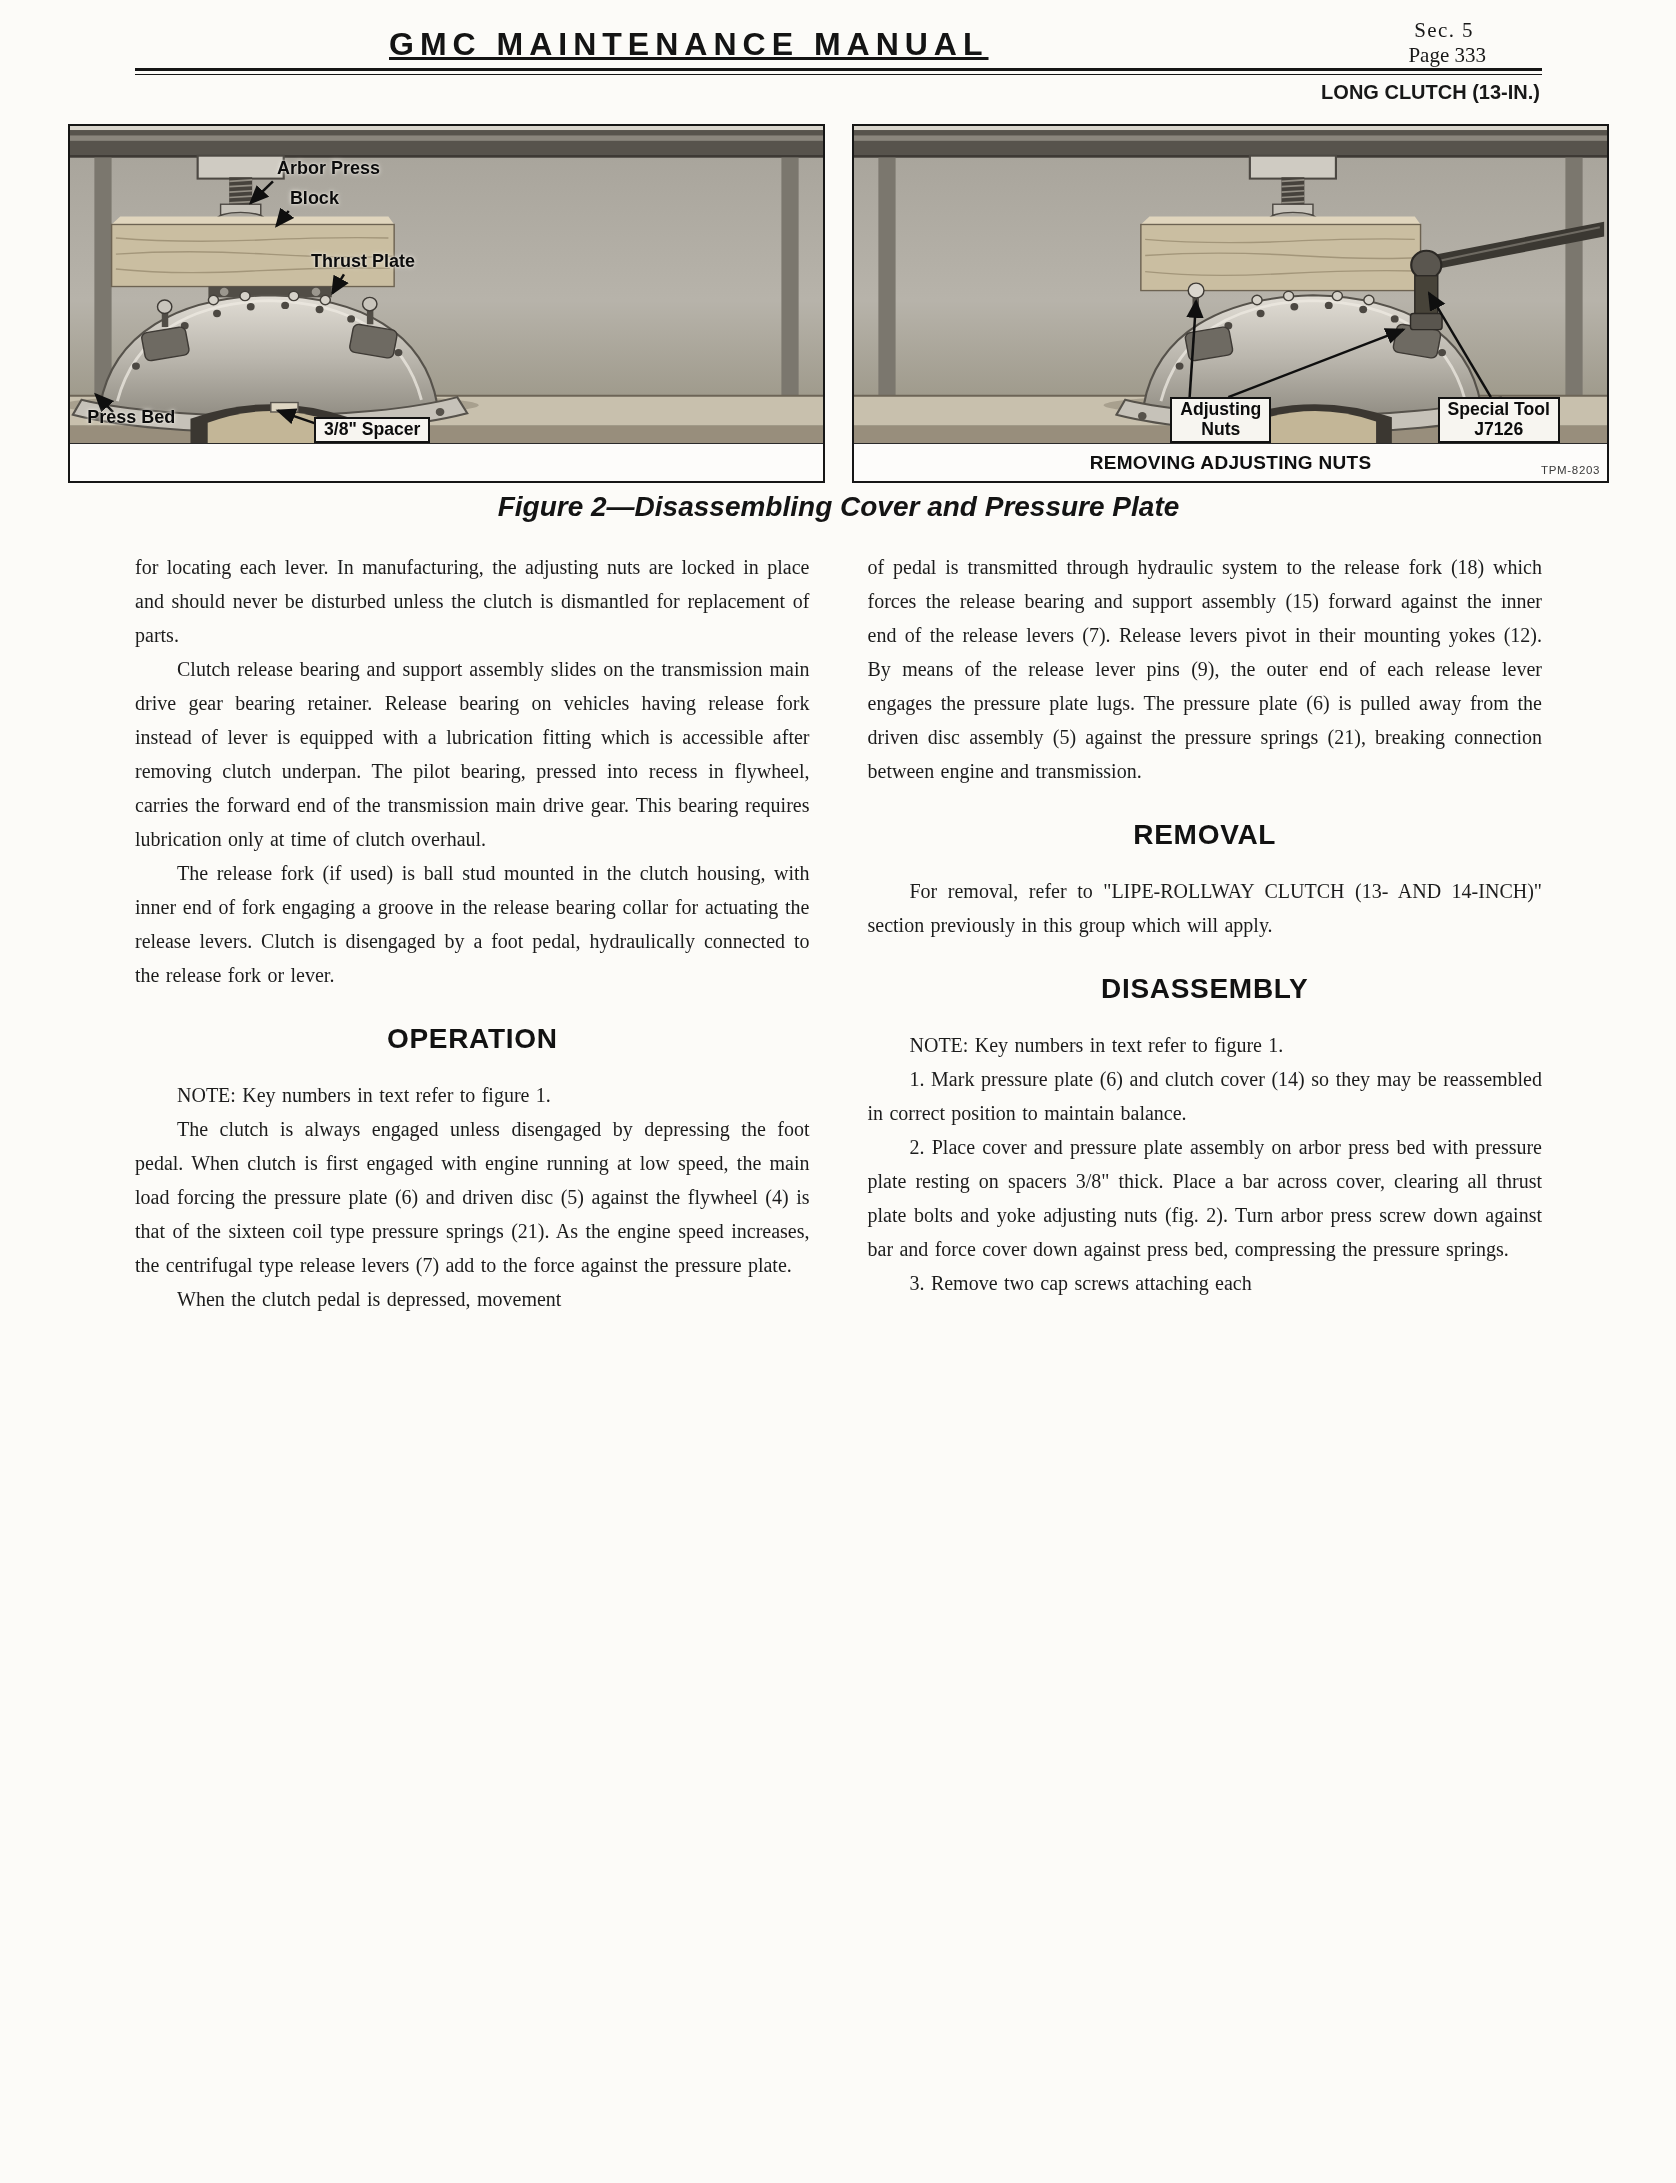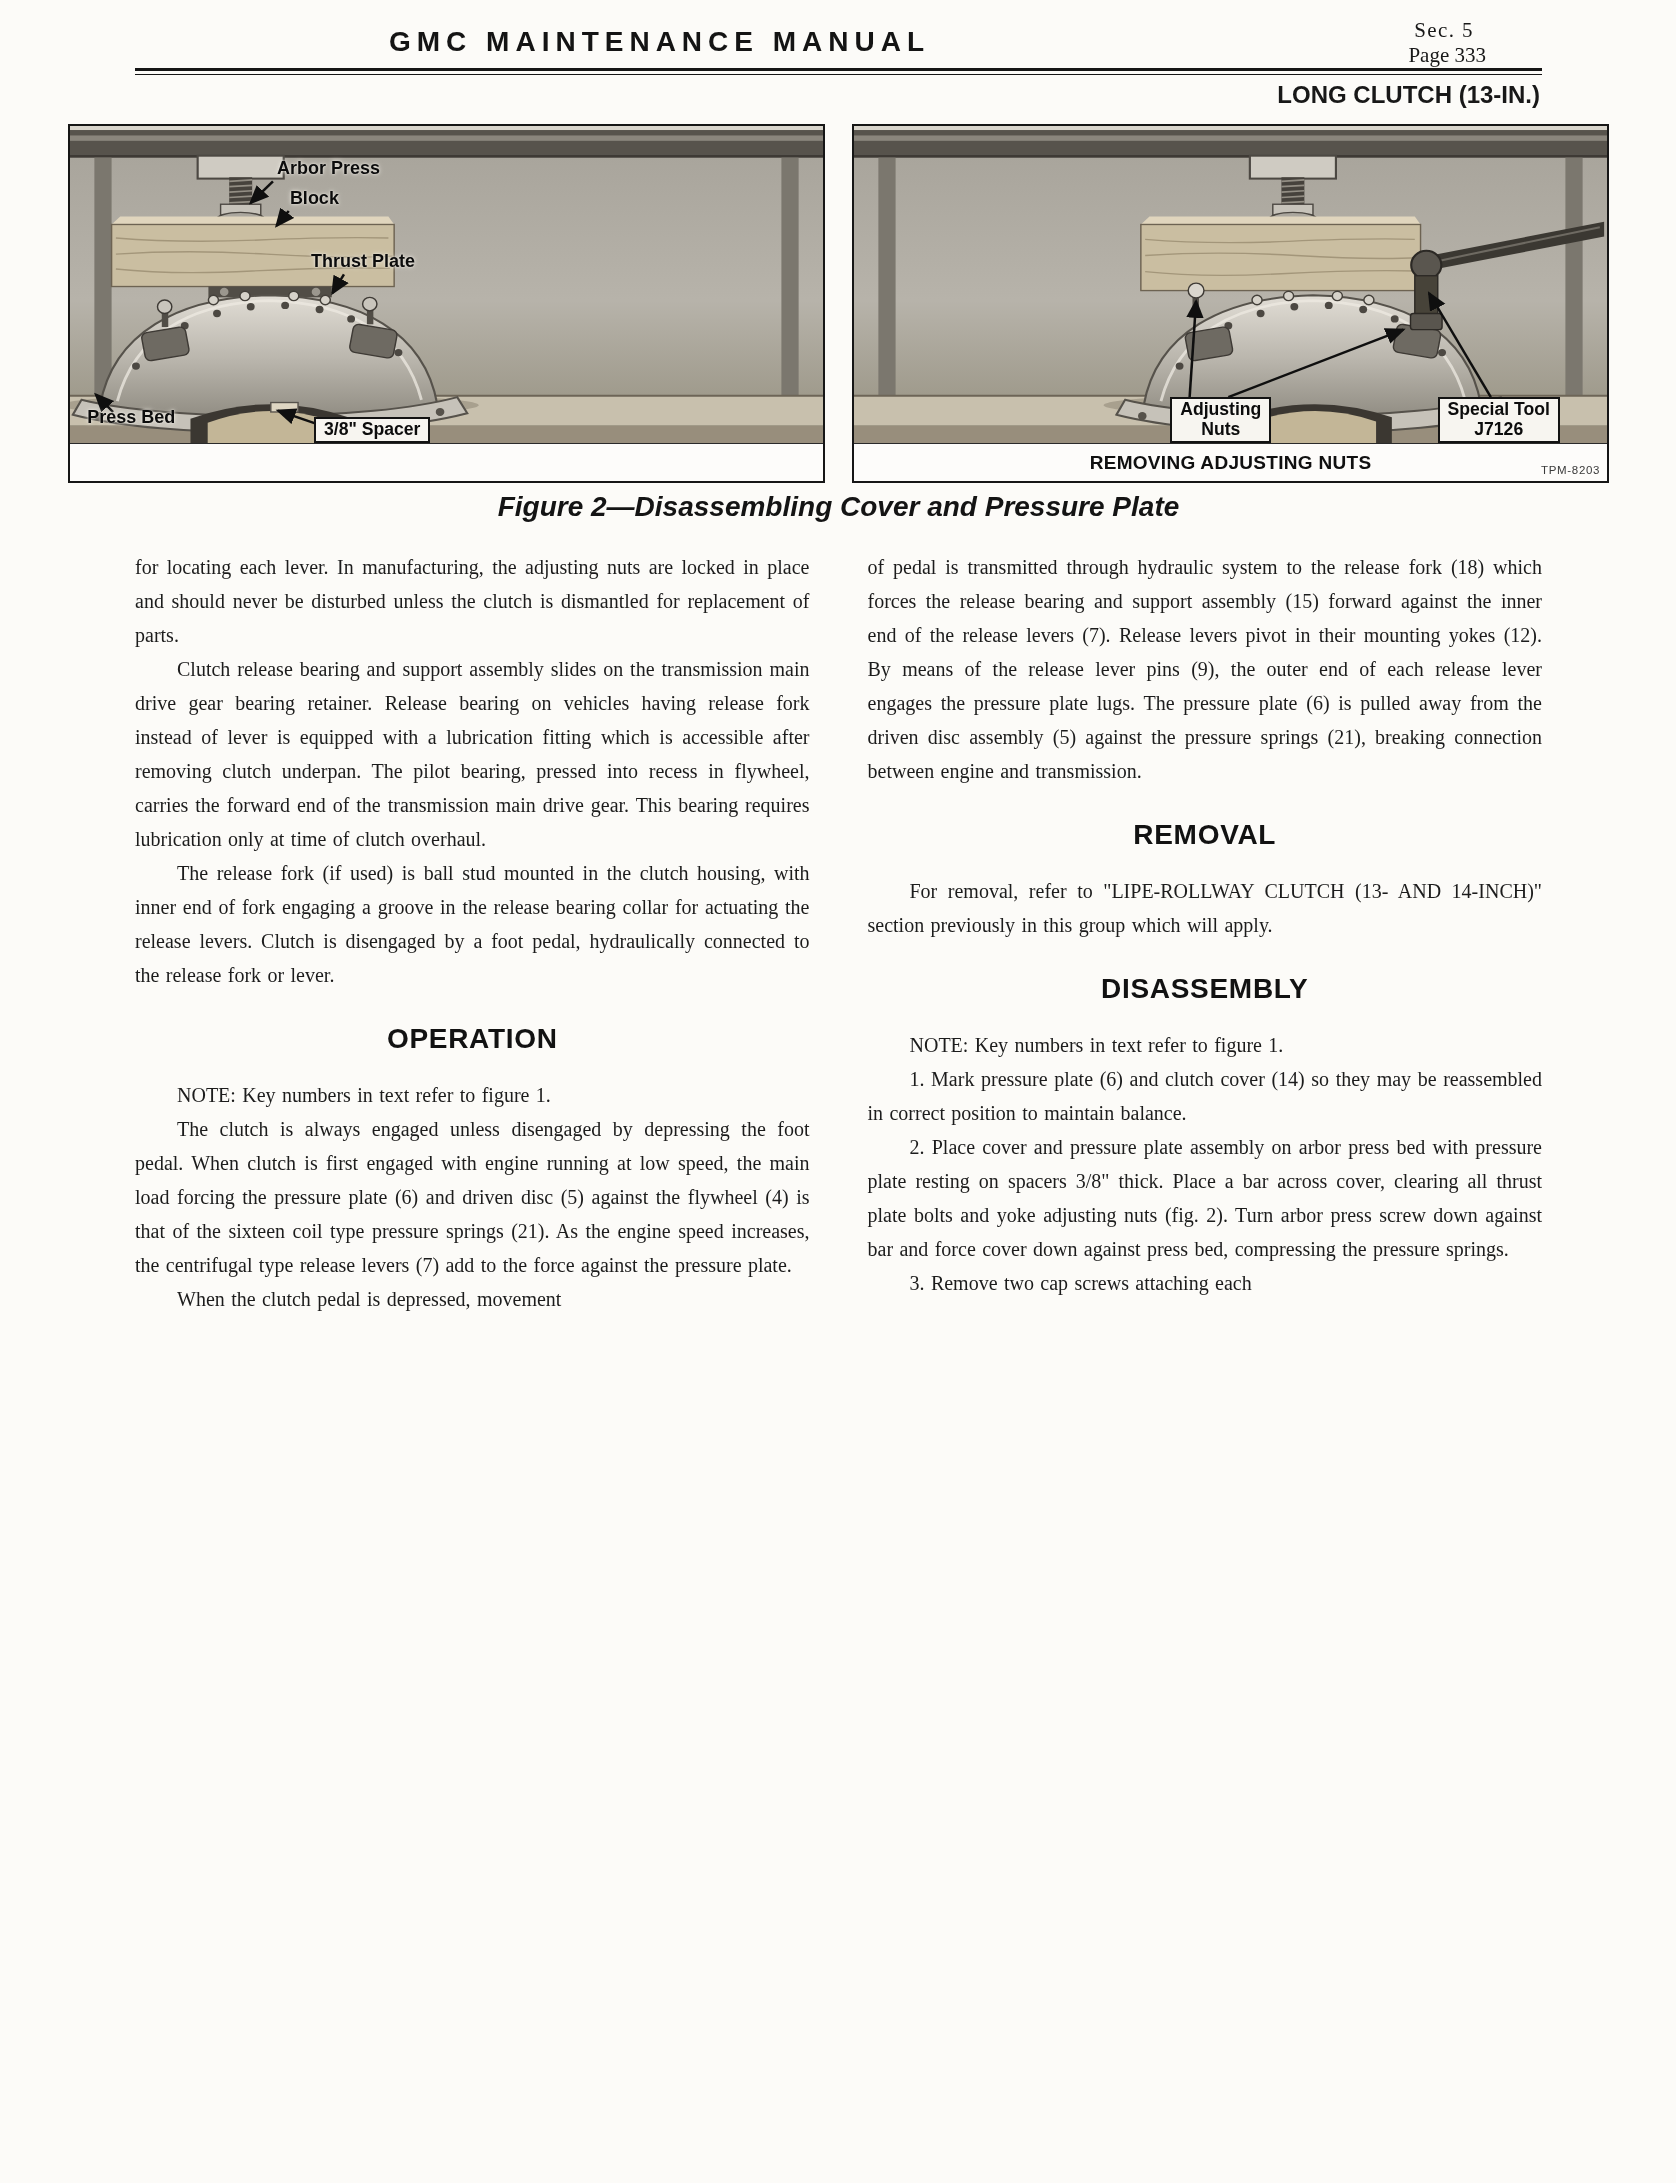--- a/index.html
+++ b/index.html
@@ -7,31 +7,31 @@
   .page {
     width:1677px; height:2183px; position:relative; overflow:hidden;
     background:#fcfbf8; color:#181818;
     font-family:"Liberation Serif", serif;
   }
   
   .hdr { position:relative; height:120px; }
   .hdr-title {
     position:absolute; left:389px; top:26px;
     font-family:"Liberation Sans", sans-serif; font-weight:bold;
-    font-size:28px; letter-spacing:6px; color:#141414;
+    font-size:32px; letter-spacing:6px; color:#141414;text-decoration:underline;
   }
   .hdr-sec  { position:absolute; right:203px; top:17.6px; font-size:21px; letter-spacing:1.4px; }
   .hdr-page { position:absolute; right:191px; top:43px; font-size:21px; }
   .hdr-rule {
     position:absolute; left:135px; right:135px; top:68px; height:6.8px;
     border-top:3.4px solid #161616; border-bottom:1.4px solid #161616;
   }
   .hdr-sub {
     position:absolute; right:137px; top:81px;
-    font-family:"Liberation Sans", sans-serif; font-weight:bold; font-size:24px;
+    font-family:"Liberation Sans", sans-serif; font-weight:bold; font-size:20px;
   }
   
   .figure { margin:4px 68px 0 68px; }
   .panels { display:flex; gap:27px; }
   .panel { flex:1; border:2px solid #161616; background:#fdfcfa; }
   .photo { position:relative; height:318px; border-bottom:1.4px solid #2a2a2a; overflow:visible; }
   .photo svg { display:block; width:100%; height:100%; }
   .panel-caption {
     position:relative; height:37px; display:flex; align-items:center; justify-content:center;
     font-family:"Liberation Sans", sans-serif; font-weight:bold; font-size:19px;

